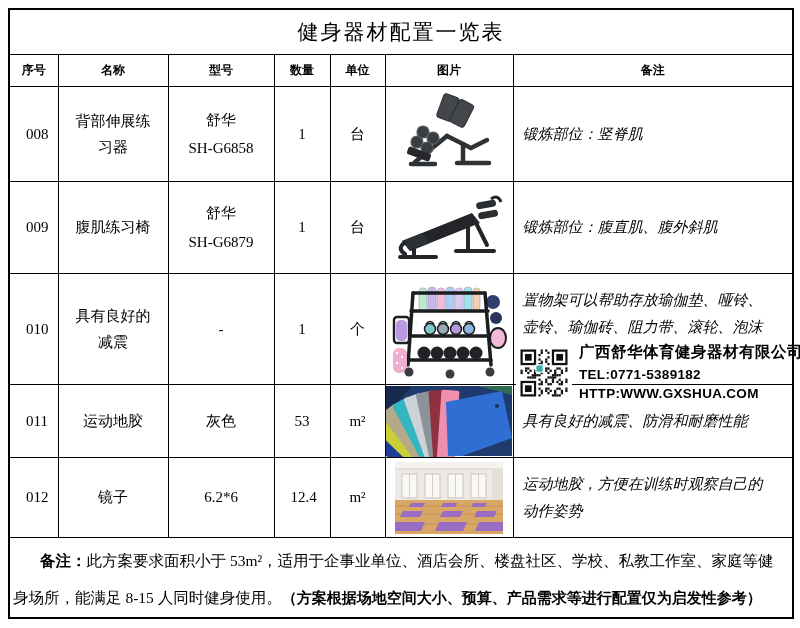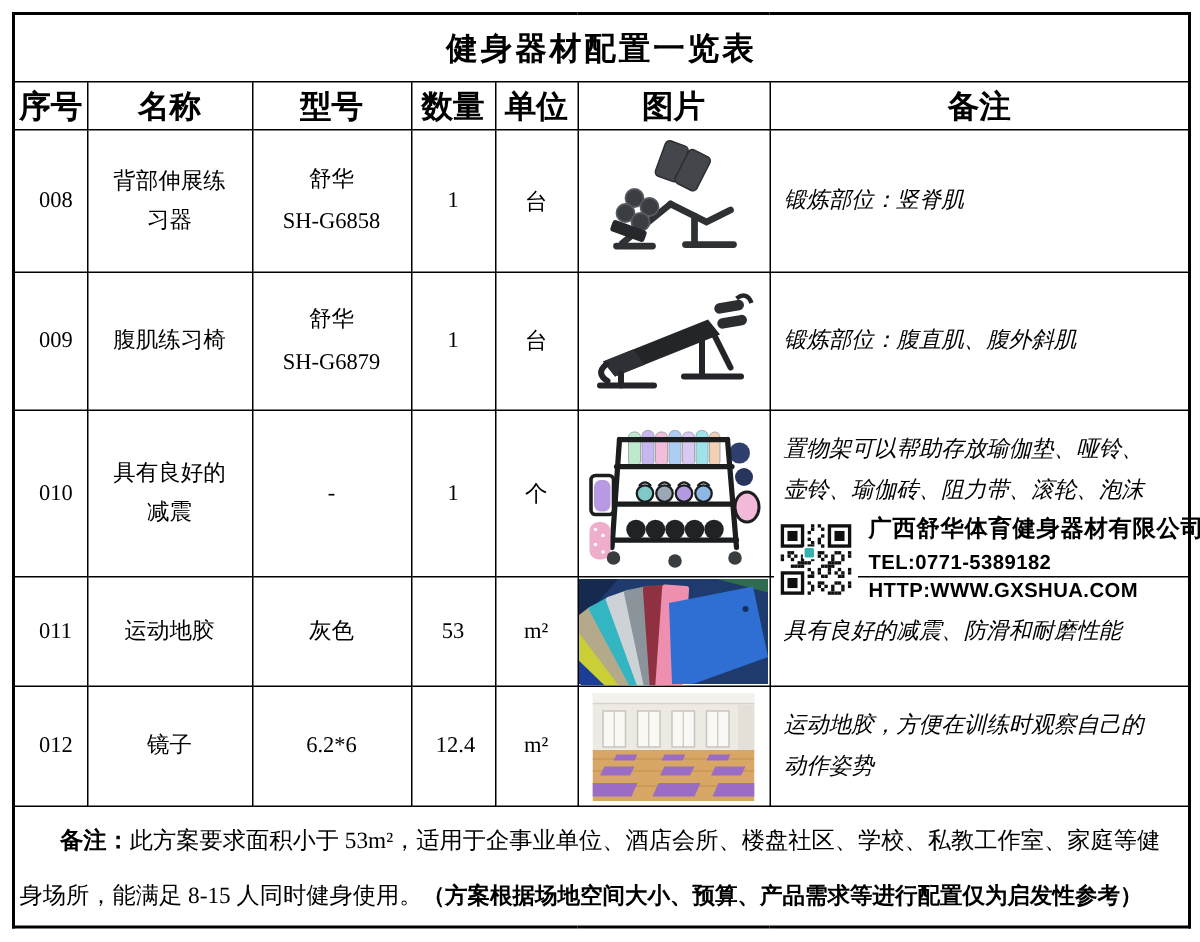--- a/index.html
+++ b/index.html
@@ -10,25 +10,25 @@
   .page{position:relative;width:800px;height:628px;background:#fff;overflow:hidden;}
   table.sheet{
     position:absolute;left:8px;top:8px;width:784px;
     border-collapse:collapse;table-layout:fixed;
     border:2px solid #000;
   }
   .sheet td,.sheet th{border:1px solid #000;overflow:hidden;}
   .title-cell{
     height:42px;text-align:center;vertical-align:middle;
     font-family:"Liberation Sans","DejaVu Sans",sans-serif;
-    font-size:21px;font-weight:bold;letter-spacing:2px;
+    font-size:21px;font-weight:normal;letter-spacing:2px;
   }
   .sheet th{
     height:31px;text-align:center;vertical-align:middle;
-    font-size:21px;font-weight:bold;padding:0;
+    font-size:12px;font-weight:bold;padding:0;
   }
   .c{text-align:center;vertical-align:middle;font-size:15px;padding:16px;}
   .name-cell{padding:0 14px;line-height:1.75;}
   .model-cell{line-height:1.9;}
   .remark-cell{text-align:left;padding:0 24px 0 9px;line-height:1.8;font-style:italic;}
   .remark-top{vertical-align:top;padding-top:13px;}
   .pic-cell{padding:0;text-align:center;vertical-align:middle;background:#fff;}
   .pic-cell svg{display:block;margin:0 auto;}
   .footnote-cell{vertical-align:top;padding:0;}
   .footnote-inner{

